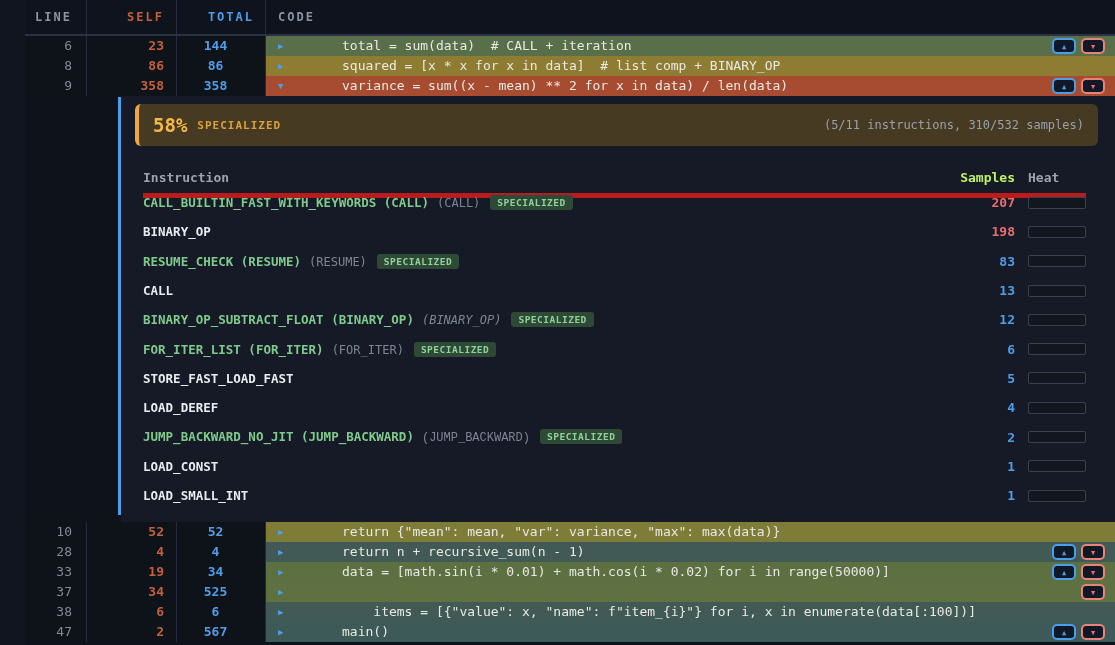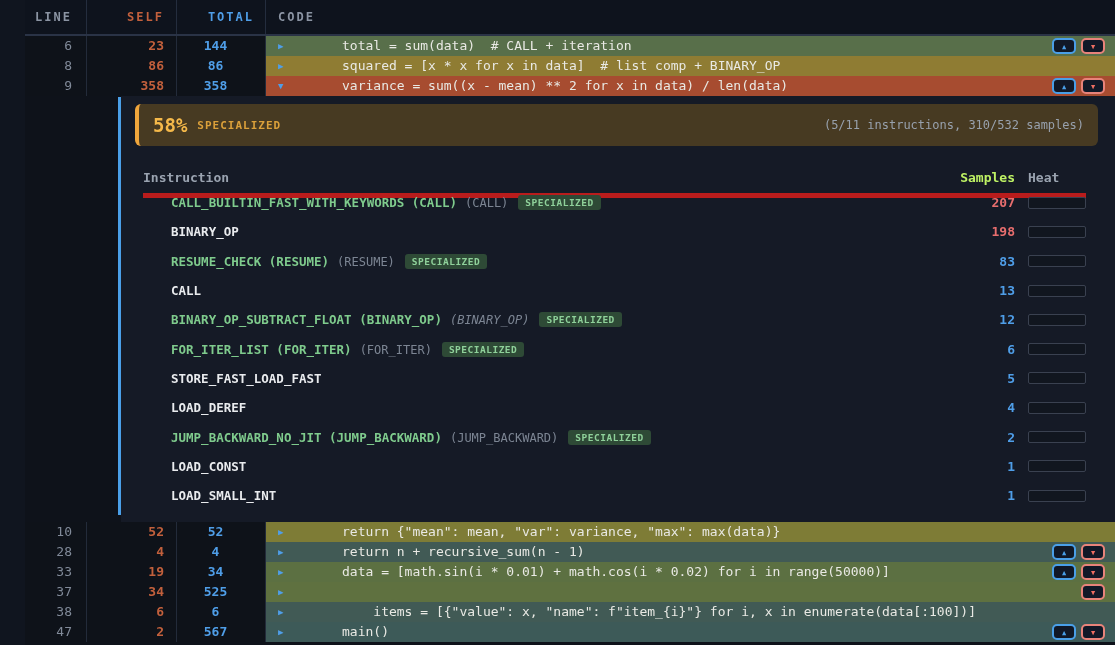--- a/index.html
+++ b/index.html
@@ -57,21 +57,21 @@
   .banner .spec-label { font-size:11px; font-weight:bold; letter-spacing:1px; color:#dba03a; margin-left:10px; }
   .banner .meta { margin-left:auto; font-size:12px; color:#98a1ad; }
   .itbl-head {
     position:absolute; left:22px; right:29px; top:58px; height:28px;
     display:flex; align-items:flex-start; border-bottom:5px solid #b91c1c;
     font-size:13px; font-weight:bold;margin-top:16px;
   }
   .itbl-head .h-instr { flex:1; color:#9aa3b0; }
   .itbl-head .h-samples { width:60px; text-align:right; color:#bef264; }
   .itbl-head .h-heat { width:58px; margin-left:13px; color:#9aa3b0; }
-  .irows { position:absolute; left:22px; right:29px; top:92px;margin-left:28px; }
+  .irows { position:absolute; left:22px; right:29px; top:92px; }
   .irow { display:flex; align-items:center; height:29.3px; }
   .irow .iname { flex:1; font-size:12.5px; font-weight:bold; color:#e9ebee; white-space:nowrap; overflow:hidden; }
   .irow .iname.specialized { color:#7fcb8d; }
   .irow .ibase { font-size:12px; font-weight:normal; color:#7c8593; margin-left:8px; }
   .ibadge {
     display:inline-block; margin-left:10px; padding:2px 7px; border-radius:3px;
     background:#2e4a36; color:#8fd19a; font-size:9.5px; font-weight:bold; letter-spacing:0.5px;
     vertical-align:1px;
   }
   .irow .isamples { width:60px; text-align:right; font-size:13px; font-weight:bold; color:#4f9ee8; }
@@ -203,21 +203,21 @@
   <div class="irow">
     <span class="iname">
       <span>LOAD_DEREF</span>
     </span>
     <span class="isamples">4</span>
     <span class="iheat"><span class="fill" style="width: 2px;"></span></span>
   </div>
 
   <div class="irow">
     <span class="iname specialized">
-      <span>JUMP_BACKWARD_NO_JIT (JUMP_BACKWARD)</span><span class="ibase" style="display: inline;">(JUMP_BACKWARD)</span><span class="ibadge" style="display: inline-block;">SPECIALIZED</span>
+      <span>JUMP_BACKWARD_NO_JIT (JUMP_BACKWARD)</span><span class="ibase" style="display: inline; font-family: Liberation Mono, monospace;">(JUMP_BACKWARD)</span><span class="ibadge" style="display: inline-block;">SPECIALIZED</span>
     </span>
     <span class="isamples">2</span>
     <span class="iheat"><span class="fill" style="width: 2px;"></span></span>
   </div>
 
   <div class="irow">
     <span class="iname">
       <span>LOAD_CONST</span>
     </span>
     <span class="isamples">1</span>

